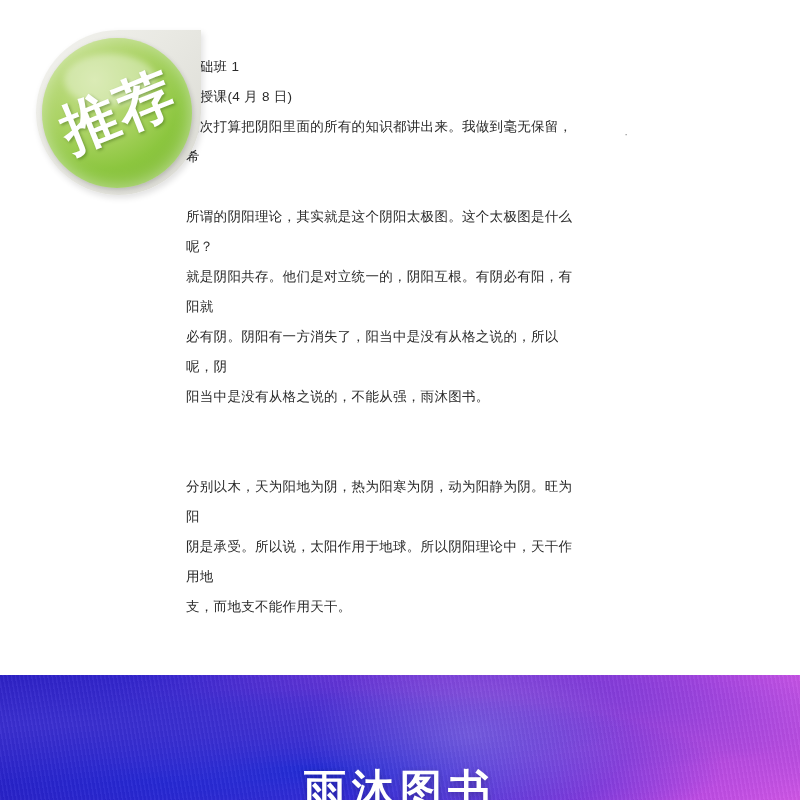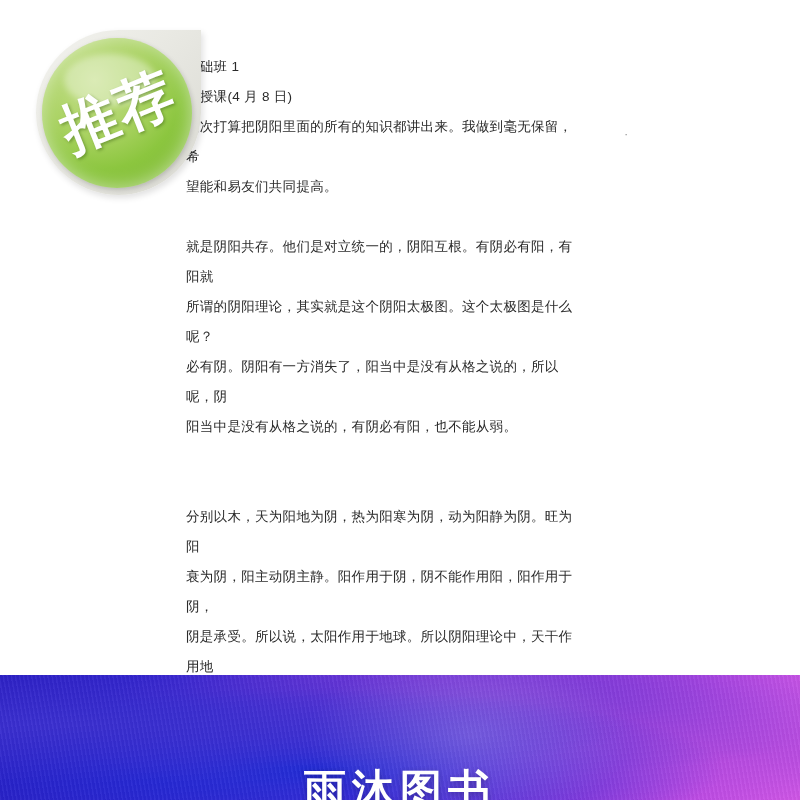--- a/index.html
+++ b/index.html
@@ -170,30 +170,28 @@
 
 <div class="page">
 
   <div class="mark mark-top-right"></div>
   <div class="mark mark-dot">·</div>
 
   <div class="doc-text">
     <div class="doc-line">基础班 1</div>
     <div class="doc-line">阴授课(4 月 8 日)</div>
     <div class="doc-line">这次打算把阴阳里面的所有的知识都讲出来。我做到毫无保留，希</div>
-    <div class="doc-line">望能和易友们共同提高。</div>
-    <div class="doc-line blank"></div>
+    <div class="doc-line blank"></div>
+    <div class="doc-line">所谓的阴阳理论，其实就是这个阴阳太极图。这个太极图是什么呢？</div>
     <div class="doc-line">就是阴阳共存。他们是对立统一的，阴阳互根。有阴必有阳，有阳就</div>
-    <div class="doc-line">所谓的阴阳理论，其实就是这个阴阳太极图。这个太极图是什么呢？</div>
     <div class="doc-line">必有阴。阴阳有一方消失了，阳当中是没有从格之说的，所以呢，阴</div>
-    <div class="doc-line">阳当中是没有从格之说的，有阴必有阳，也不能从弱。</div>
+    <div class="doc-line">阳当中是没有从格之说的，不能从强，雨沐图书。</div>
     <div class="doc-line blank"></div>
     <div class="doc-line blank"></div>
     <div class="doc-line">分别以木，天为阳地为阴，热为阳寒为阴，动为阳静为阴。旺为阳</div>
-    <div class="doc-line">衰为阴，阳主动阴主静。阳作用于阴，阴不能作用阳，阳作用于阴，</div>
     <div class="doc-line">阴是承受。所以说，太阳作用于地球。所以阴阳理论中，天干作用地</div>
     <div class="doc-line">支，而地支不能作用天干。</div>
     <div class="doc-line blank"></div>
     <div class="doc-line blank"></div>
     <div class="doc-line">阴阳太极当中，它有四种变化，就是【温、热、凉、寒】。分别以木</div>
 
   </div>
 
   <div class="sticker">
     <div class="sticker-fold"></div>

